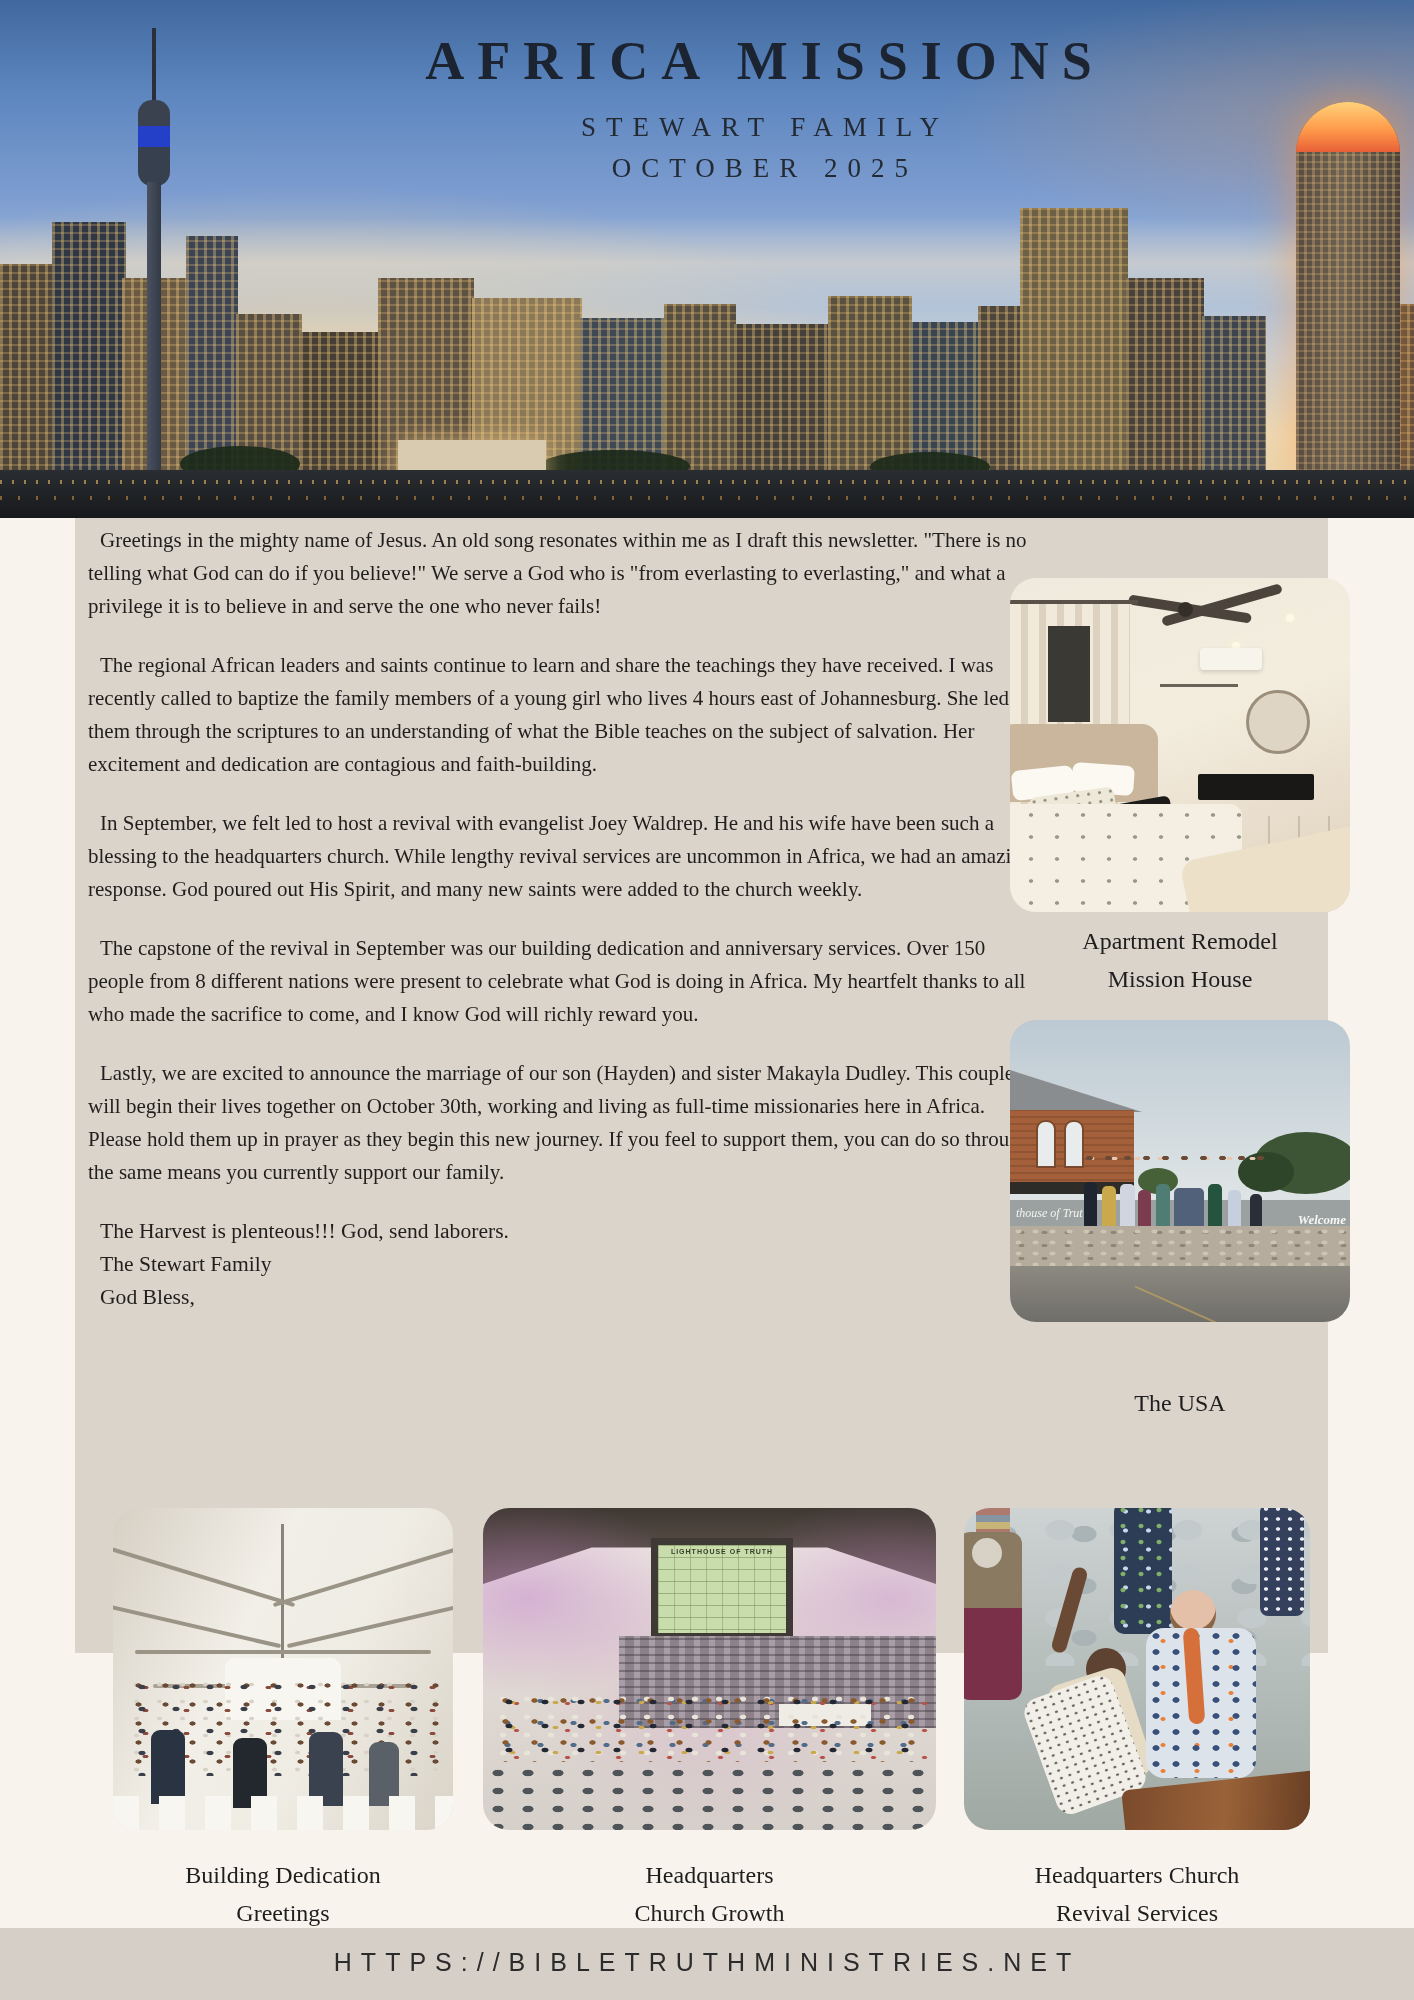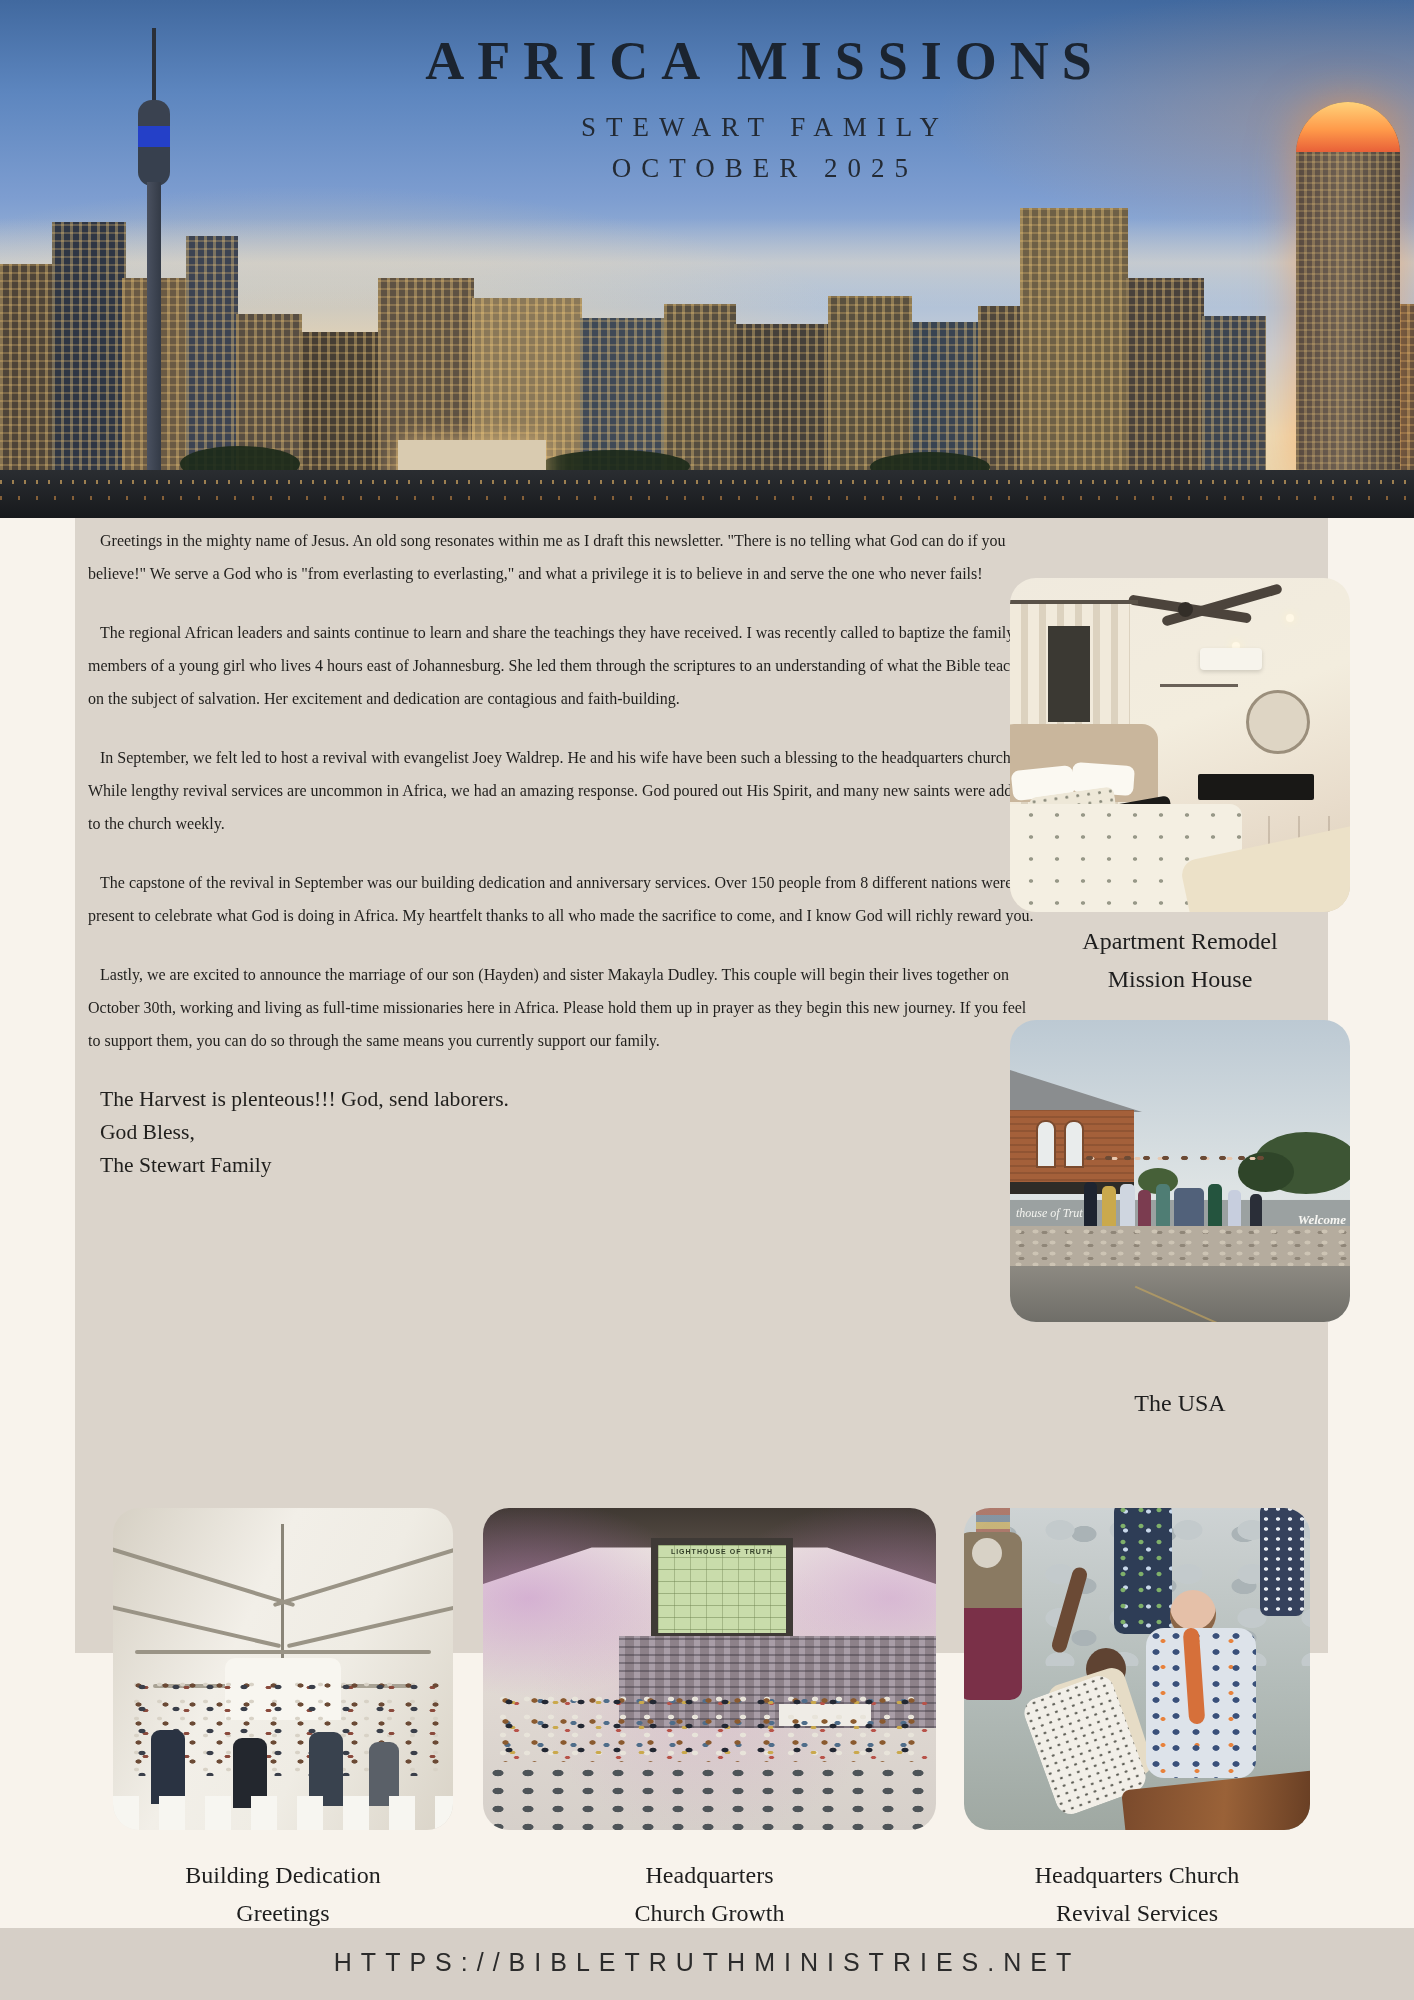--- a/index.html
+++ b/index.html
@@ -64,21 +64,21 @@
   .hero-titles{position:absolute;left:765px;top:30px;transform:translateX(-50%);
          text-align:center;white-space:nowrap;}
   .hero-titles h1{margin:0;font-size:54px;font-weight:bold;letter-spacing:13px;color:#1b2430;}
   .hero-sub{margin-top:20px;font-size:27px;letter-spacing:10px;color:#232a34;}
   .hero-sub2{margin-top:10px;}
 
   
   .panel{position:absolute;left:75px;top:518px;width:1253px;height:1135px;background:#dbd4cb;}
 
   .text-col{position:absolute;left:88px;top:524px;width:948px;}
-  .text-col p{margin:0 0 26px 0;font-size:16px;line-height:33px;text-indent:12px;}
+  .text-col p{margin:0 0 26px 0;font-size:21px;line-height:33px;text-indent:12px;}
   .closing{font-size:21.6px;line-height:33px;text-indent:12px;margin-top:4px;}
 
   
   .ph{position:absolute;border-radius:26px;overflow:hidden;}
   .ph *{position:absolute;}
   .cap{position:absolute;text-align:center;font-size:24px;line-height:38px;color:#1e1e1e;}
 
   
   .ph-bedroom{left:1010px;top:578px;width:340px;height:334px;}
   .bd-wall{inset:0;background:linear-gradient(160deg,#f0eade 0%,#f3edde 45%,#e8dccb 75%,#dccfba 100%);}
@@ -294,22 +294,22 @@
   <div class="panel"></div>
 
   <main class="text-col">
     <p>Greetings in the mighty name of Jesus. An old song resonates within me as I draft this newsletter. "There is no telling what God can do if you believe!" We serve a God who is "from everlasting to everlasting," and what a privilege it is to believe in and serve the one who never fails!</p>
     <p>The regional African leaders and saints continue to learn and share the teachings they have received. I was recently called to baptize the family members of a young girl who lives 4 hours east of Johannesburg. She led them through the scriptures to an understanding of what the Bible teaches on the subject of salvation. Her excitement and dedication are contagious and faith-building.</p>
     <p>In September, we felt led to host a revival with evangelist Joey Waldrep. He and his wife have been such a blessing to the headquarters church. While lengthy revival services are uncommon in Africa, we had an amazing response. God poured out His Spirit, and many new saints were added to the church weekly.</p>
     <p>The capstone of the revival in September was our building dedication and anniversary services. Over 150 people from 8 different nations were present to celebrate what God is doing in Africa. My heartfelt thanks to all who made the sacrifice to come, and I know God will richly reward you.</p>
     <p>Lastly, we are excited to announce the marriage of our son (Hayden) and sister Makayla Dudley. This couple will begin their lives together on October 30th, working and living as full-time missionaries here in Africa. Please hold them up in prayer as they begin this new journey. If you feel to support them, you can do so through the same means you currently support our family.</p>
     <div class="closing">
       <div>The Harvest is plenteous!!! God, send laborers.</div>
+      <div>The Stewart Family</div>
       <div>God Bless,</div>
-      <div>The Stewart Family</div>
     </div>
   </main>
 
   <div class="ph ph-bedroom">
     <span class="bd-wall"></span>
     <span class="bd-blade"></span>
     <span class="bd-blade bd-blade2"></span>
     <span class="bd-hub"></span>
     <span class="bd-light"></span>
     <span class="bd-light bd-light2"></span>

